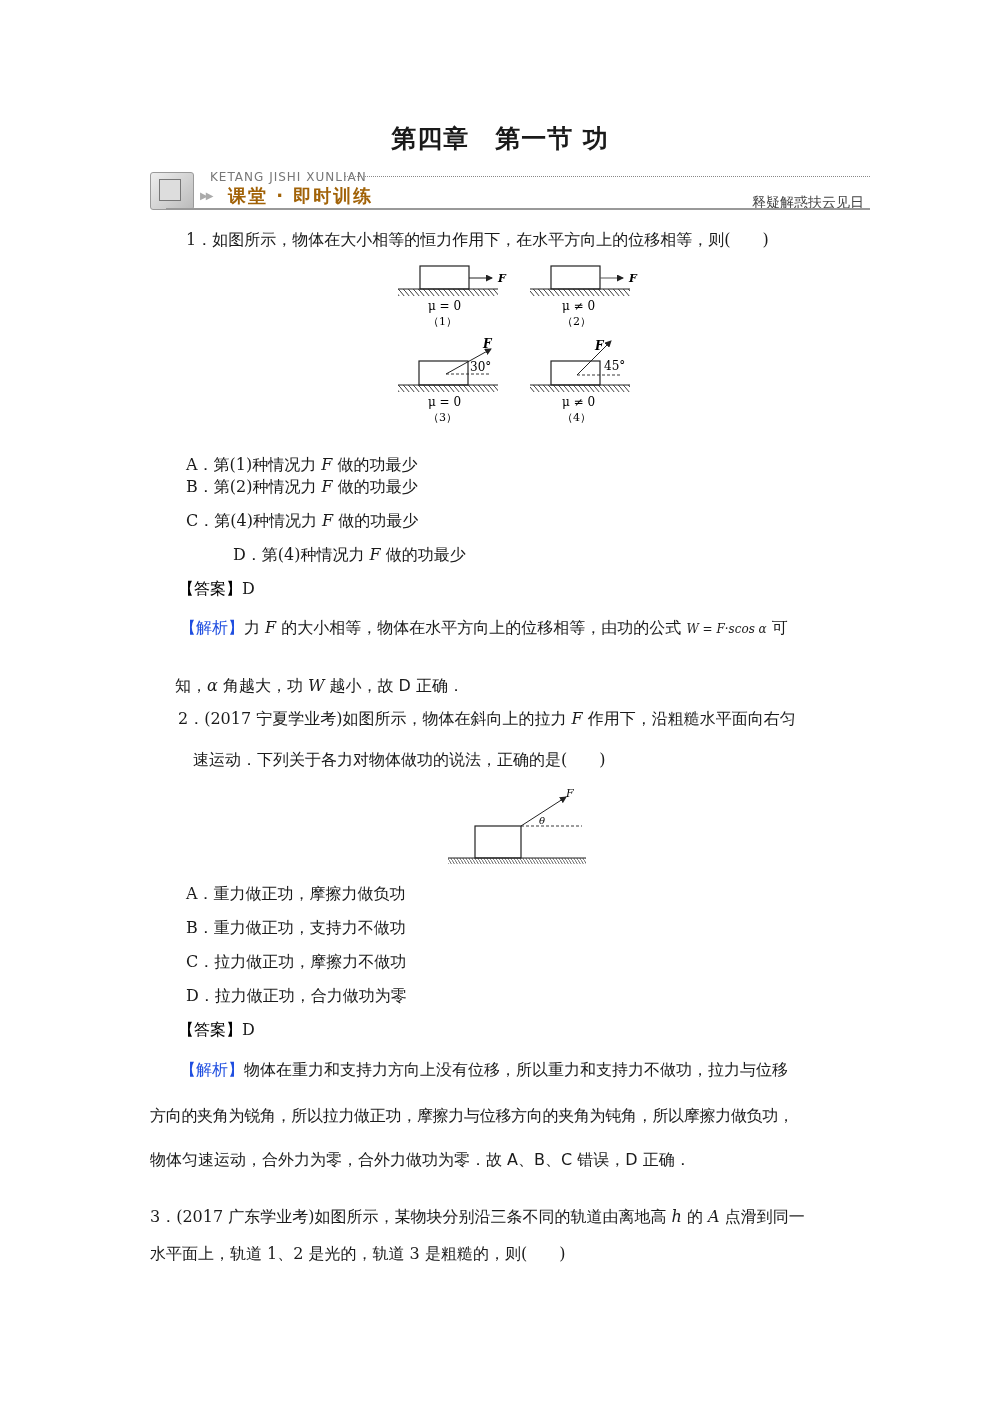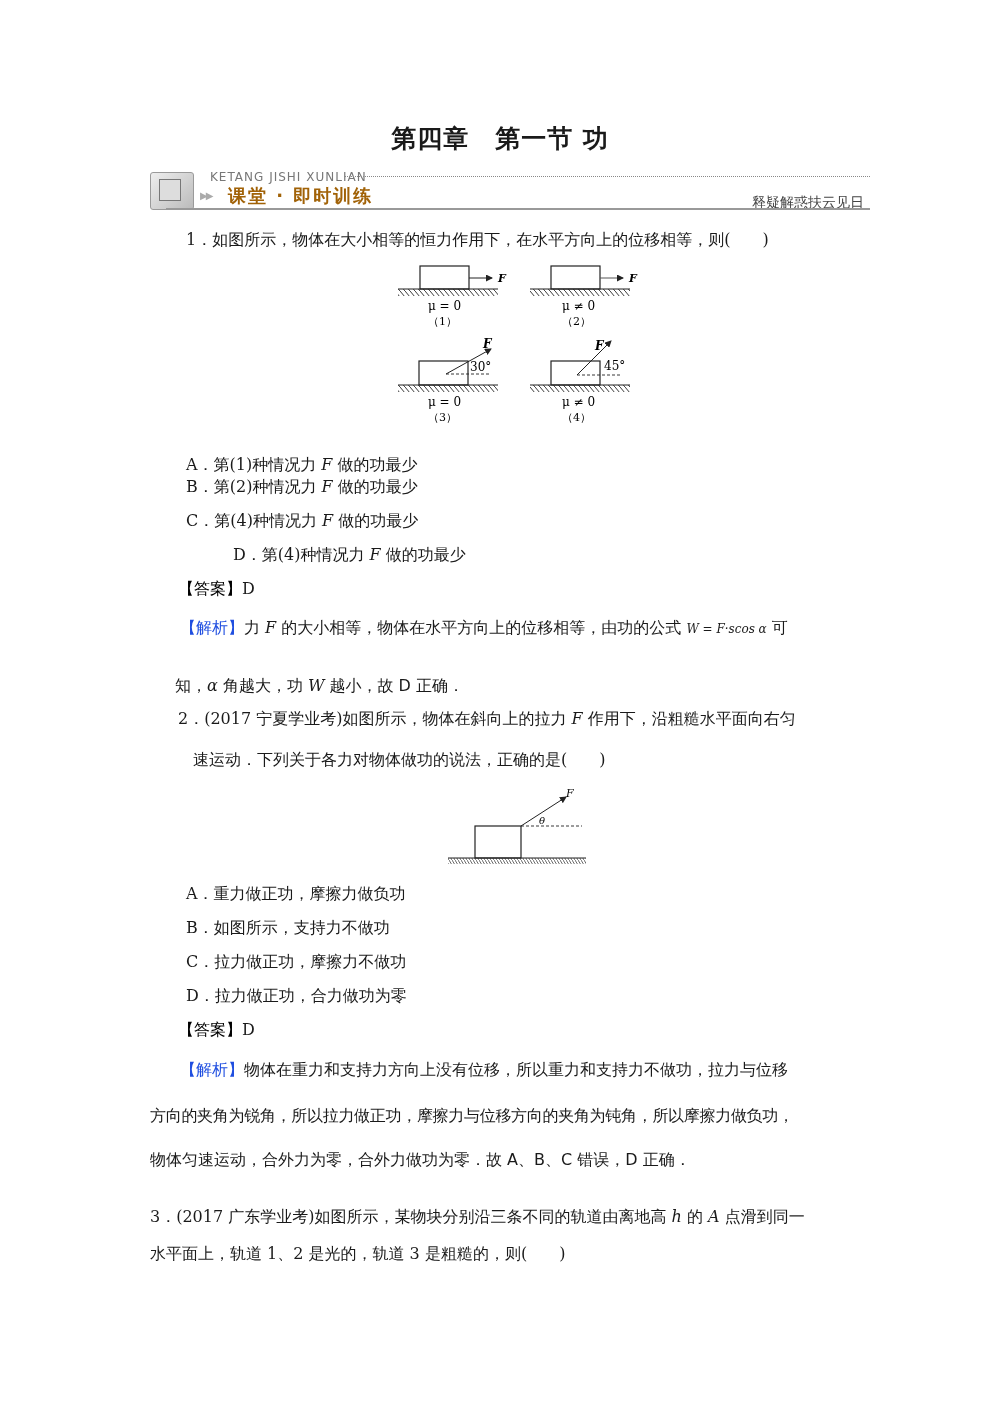--- a/index.html
+++ b/index.html
@@ -163,21 +163,21 @@
   <line x1="81" y1="46" x2="142" y2="46" stroke="#222" stroke-width="0.9" stroke-dasharray="3,2"></line>
   <line x1="81" y1="46" x2="126" y2="17" stroke="#222" stroke-width="1" marker-end="url(#arr2)"></line>
   <text x="126" y="17" font-size="11" font-style="italic">F</text>
   <text x="99" y="44" font-size="10" font-style="italic">θ</text>
 </svg>
 
 <div class="line" style="left:186px; top:884px;">
   <span>A．</span><span>重力做正功，摩擦力做负功</span>
 </div>
 <div class="line" style="left:186px; top:918px;">
-  <span>B．</span><span>如图所示，支持力不做功</span>
+  <span>B．</span><span>重力做正功，支持力不做功</span>
 </div>
 <div class="line" style="left:186px; top:952px;">
   <span>C．</span><span>拉力做正功，摩擦力不做功</span>
 </div>
 <div class="line" style="left:186px; top:986px;">
   <span>D．</span><span>拉力做正功，合力做功为零</span>
 </div>
 <div class="line" style="left:178px; top:1020px;">
   <span class="red">【答案】</span><span>D</span>
 </div>

